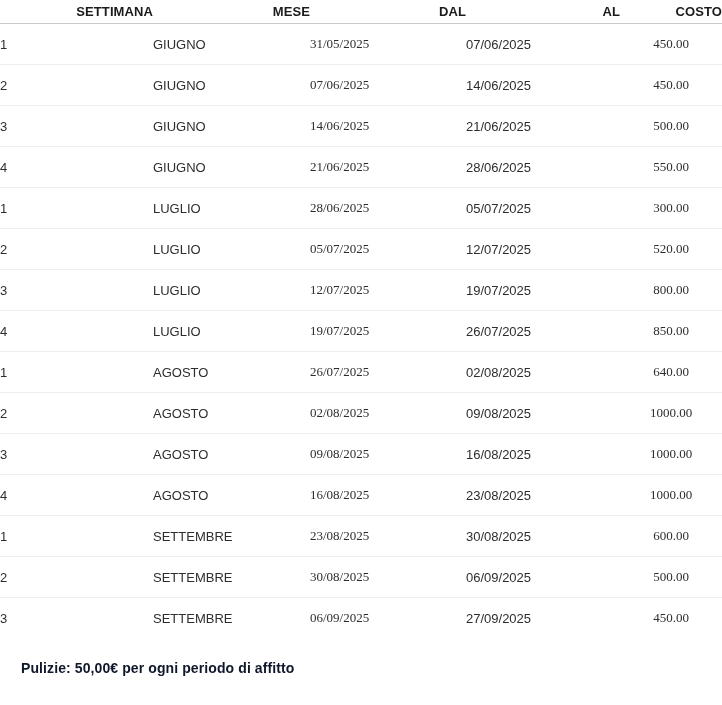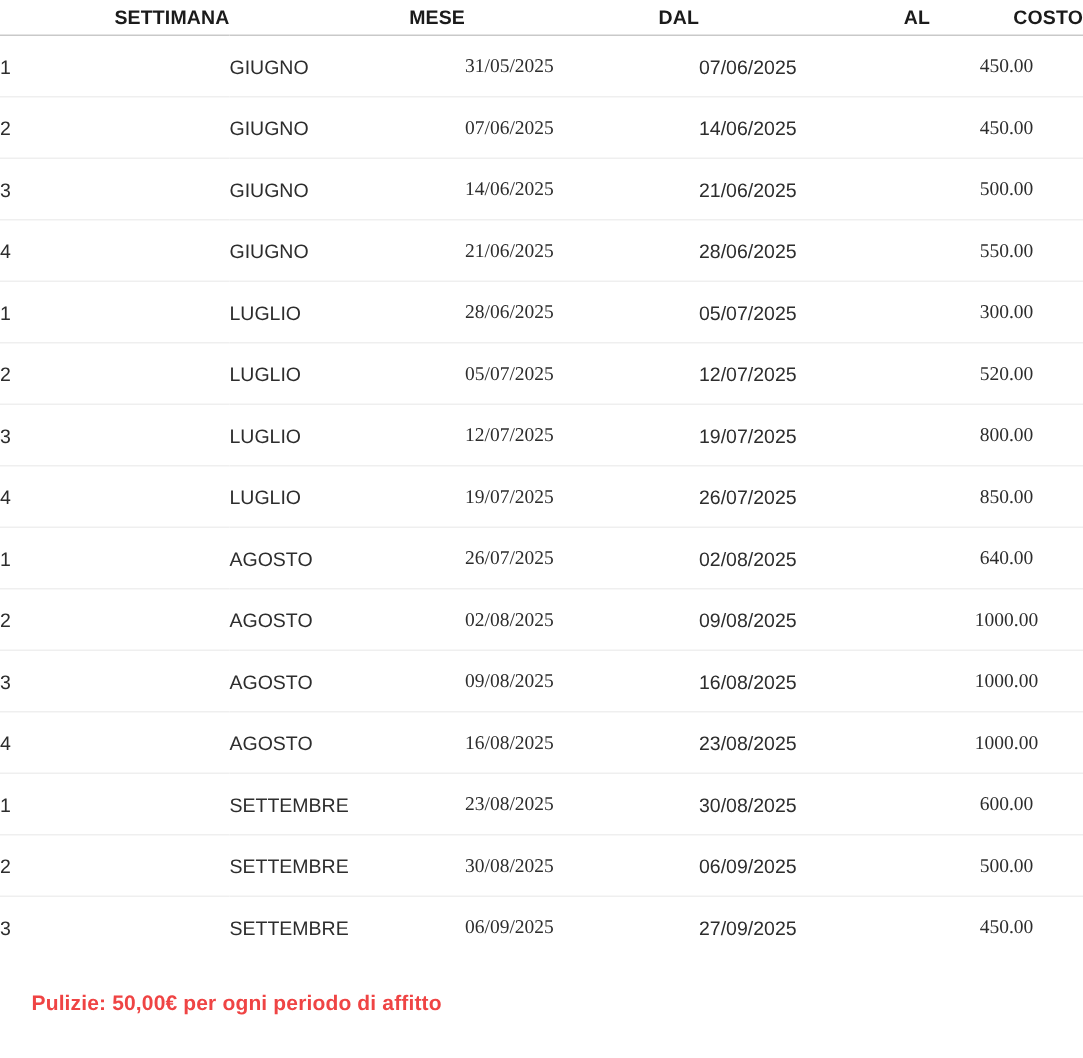--- a/index.html
+++ b/index.html
@@ -50,21 +50,21 @@
   }
   td.c1 { padding-left: 30px; }
   td.c2 { padding-left: 28px; }
   td.c3 { padding-left: 27px; font-family: Liberation Serif, serif; }
   td.c4 { padding-left: 24px; }
   td.c5 { text-align: center; padding-right: 14px; font-family: Liberation Serif, serif; }
   .note {
     margin: 22px 0 0 21px;
     font-size: 14px;
     font-weight: 700;
-    color: #ef4444;
+    color: #0f172a;
     letter-spacing: 0.1px;
   }
 </style>
 </head>
 <body>
 
 <div class="page">
 
   <table class="price-table">
     <colgroup>

